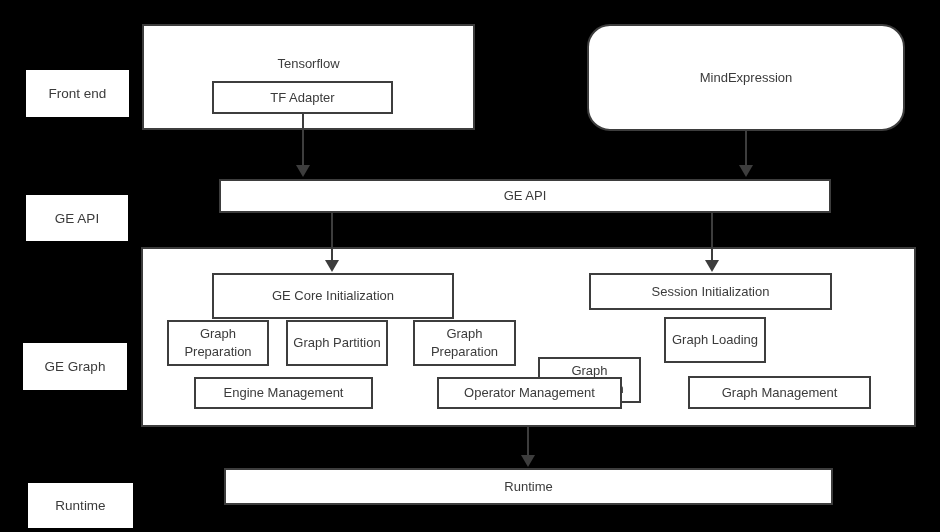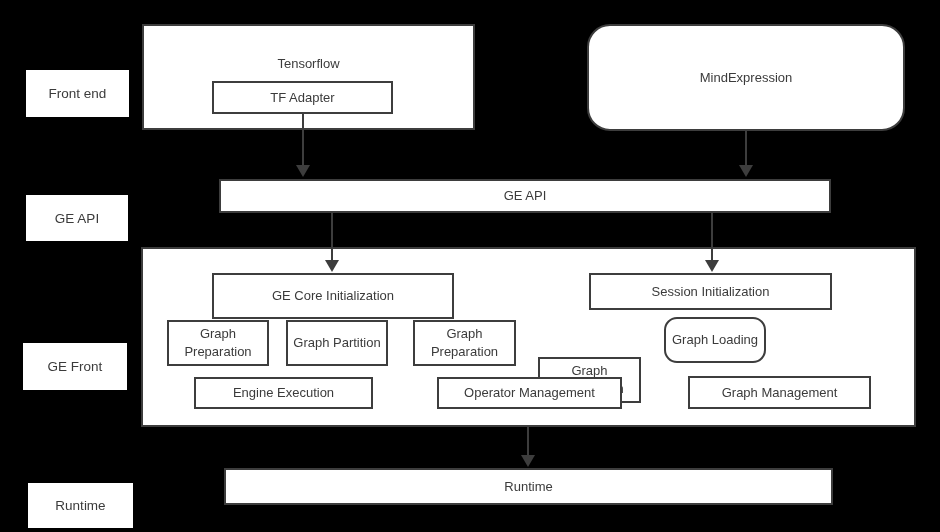--- a/index.html
+++ b/index.html
@@ -88,44 +88,44 @@
     border-top: 12px solid var(--arrow);
   }
 </style>
 </head>
 <body>
 
 <div class="canvas">
 
   <div class="layer-label" style="left:26px; top:50px; width:103px; height:47px;">Front end</div>
   <div class="layer-label" style="left:26px; top:175px; width:102px; height:46px;">GE API</div>
-  <div class="layer-label" style="left:23px; top:323px; width:104px; height:47px;">GE Front</div>
+  <div class="layer-label" style="left:23px; top:323px; width:104px; height:47px;">GE Graph</div>
   <div class="layer-label" style="left:28px; top:463px; width:105px; height:45px;">Runtime</div>
 
   <div class="container-box" style="left:142px; top:24px; width:333px; height:106px;">
     <div class="box-title" style="top:30px;">Tensorflow</div>
     <div class="inner-box" style="left:68px; top:55px; width:181px; height:33px;">TF Adapter</div>
   </div>
 
   <div class="box" style="left:587px; top:24px; width:318px; height:107px;border-radius:23px;">MindExpression</div>
 
   <div class="box" style="left:219px; top:179px; width:612px; height:34px;">GE API</div>
 
   <div class="container-box" style="left:141px; top:247px; width:775px; height:180px;"></div>
 
   <div class="box" style="left:212px; top:273px; width:242px; height:46px;">GE Core Initialization</div>
   <div class="box" style="left:589px; top:273px; width:243px; height:37px;">Session Initialization</div>
 
   <div class="box" style="left:167px; top:320px; width:102px; height:46px;">Graph Preparation</div>
   <div class="box" style="left:286px; top:320px; width:102px; height:46px;">Graph Partition</div>
   <div class="box" style="left:413px; top:320px; width:103px; height:46px;">Graph Preparation</div>
   <div class="box" style="left:538px; top:321px; width:103px; height:46px;margin-top:36px;">Graph Compilation</div>
-  <div class="box" style="left:664px; top:317px; width:102px; height:46px;border-radius:13px;">Graph Loading</div>
+  <div class="box" style="left:664px; top:317px; width:102px; height:46px;">Graph Loading</div>
 
-  <div class="box" style="left:194px; top:377px; width:179px; height:32px;">Engine Execution</div>
+  <div class="box" style="left:194px; top:377px; width:179px; height:32px;">Engine Management</div>
   <div class="box" style="left:437px; top:377px; width:185px; height:32px;">Operator Management</div>
   <div class="box" style="left:688px; top:376px; width:183px; height:33px;">Graph Management</div>
 
   <div class="box" style="left:224px; top:468px; width:609px; height:37px;">Runtime</div>
 
   <div class="arrow" style="left:295px; top:114px; height:63px;">
     <div class="shaft" style="height:53px;"></div>
     <div class="head"></div>
   </div>
   <div class="arrow" style="left:738px; top:131px; height:46px;">

